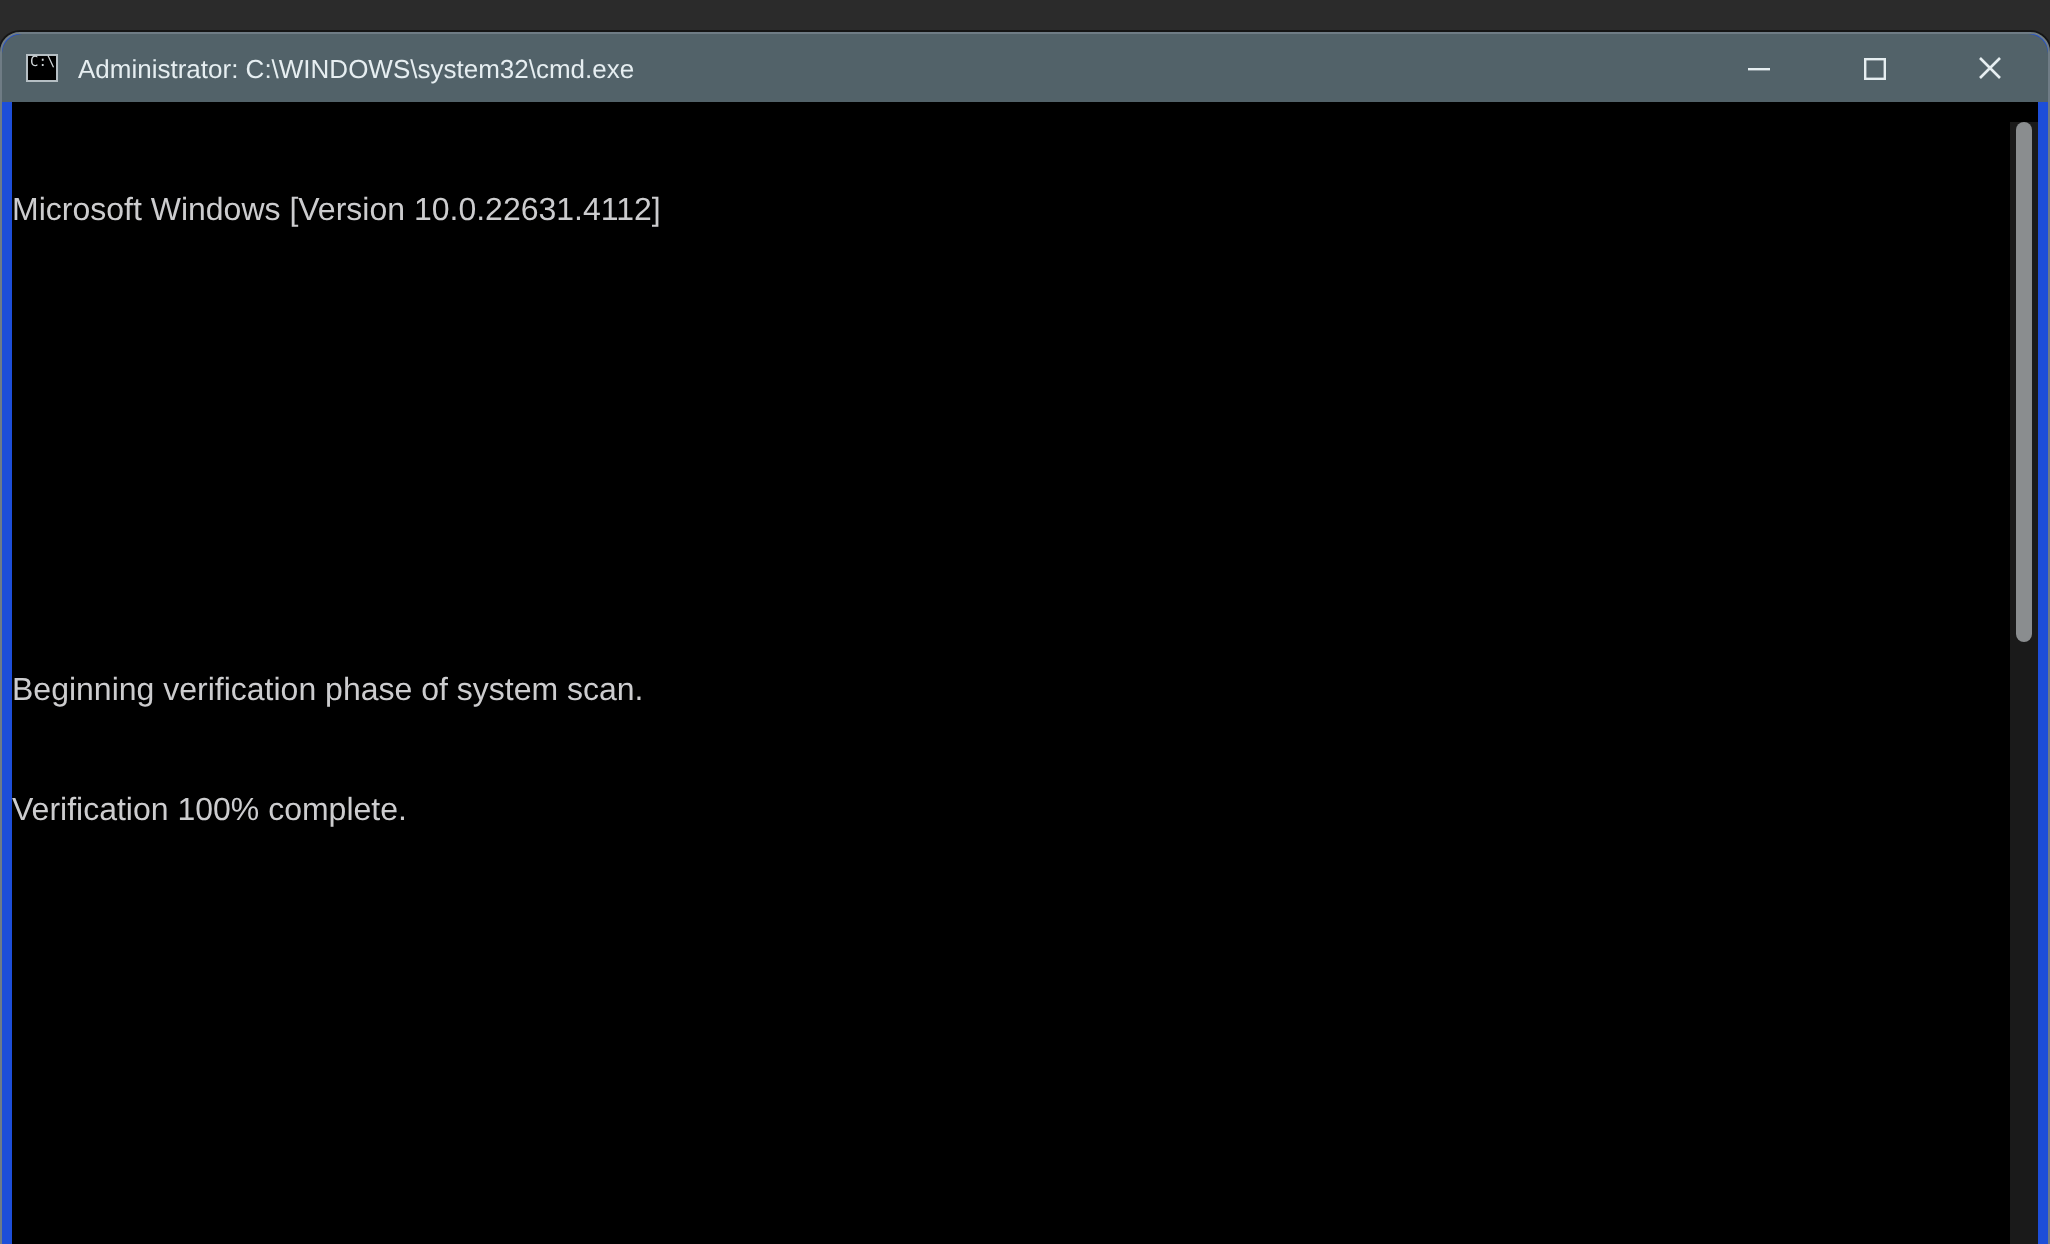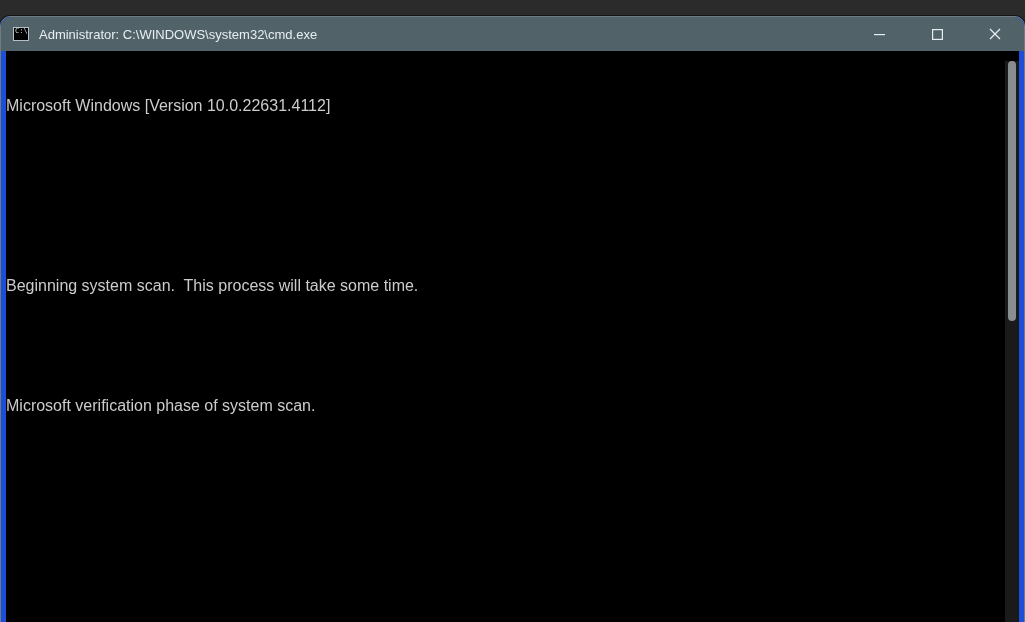--- a/index.html
+++ b/index.html
@@ -158,23 +158,23 @@
         </svg>
       </div>
     </div>
   </div>
 
   <div class="client">
     <div class="terminal-area">
       <span class="line">Microsoft Windows [Version 10.0.22631.4112]</span>
       <div class="blank"></div>
       <div class="blank"></div>
-      <span class="line">Beginning system scan.  This process will take some time.</span>
       <div class="blank"></div>
-      <span class="line">Microsoft verification phase of system scan.</span>
+      <span class="line">Beginning verification phase of system scan.</span>
+      <span class="line">Verification 100% complete.</span>
       <div class="blank"></div>
       
       
       
     </div>
 
     <div class="scrollbar-track">
       <div class="scrollbar-thumb"></div>
     </div>
   </div>

